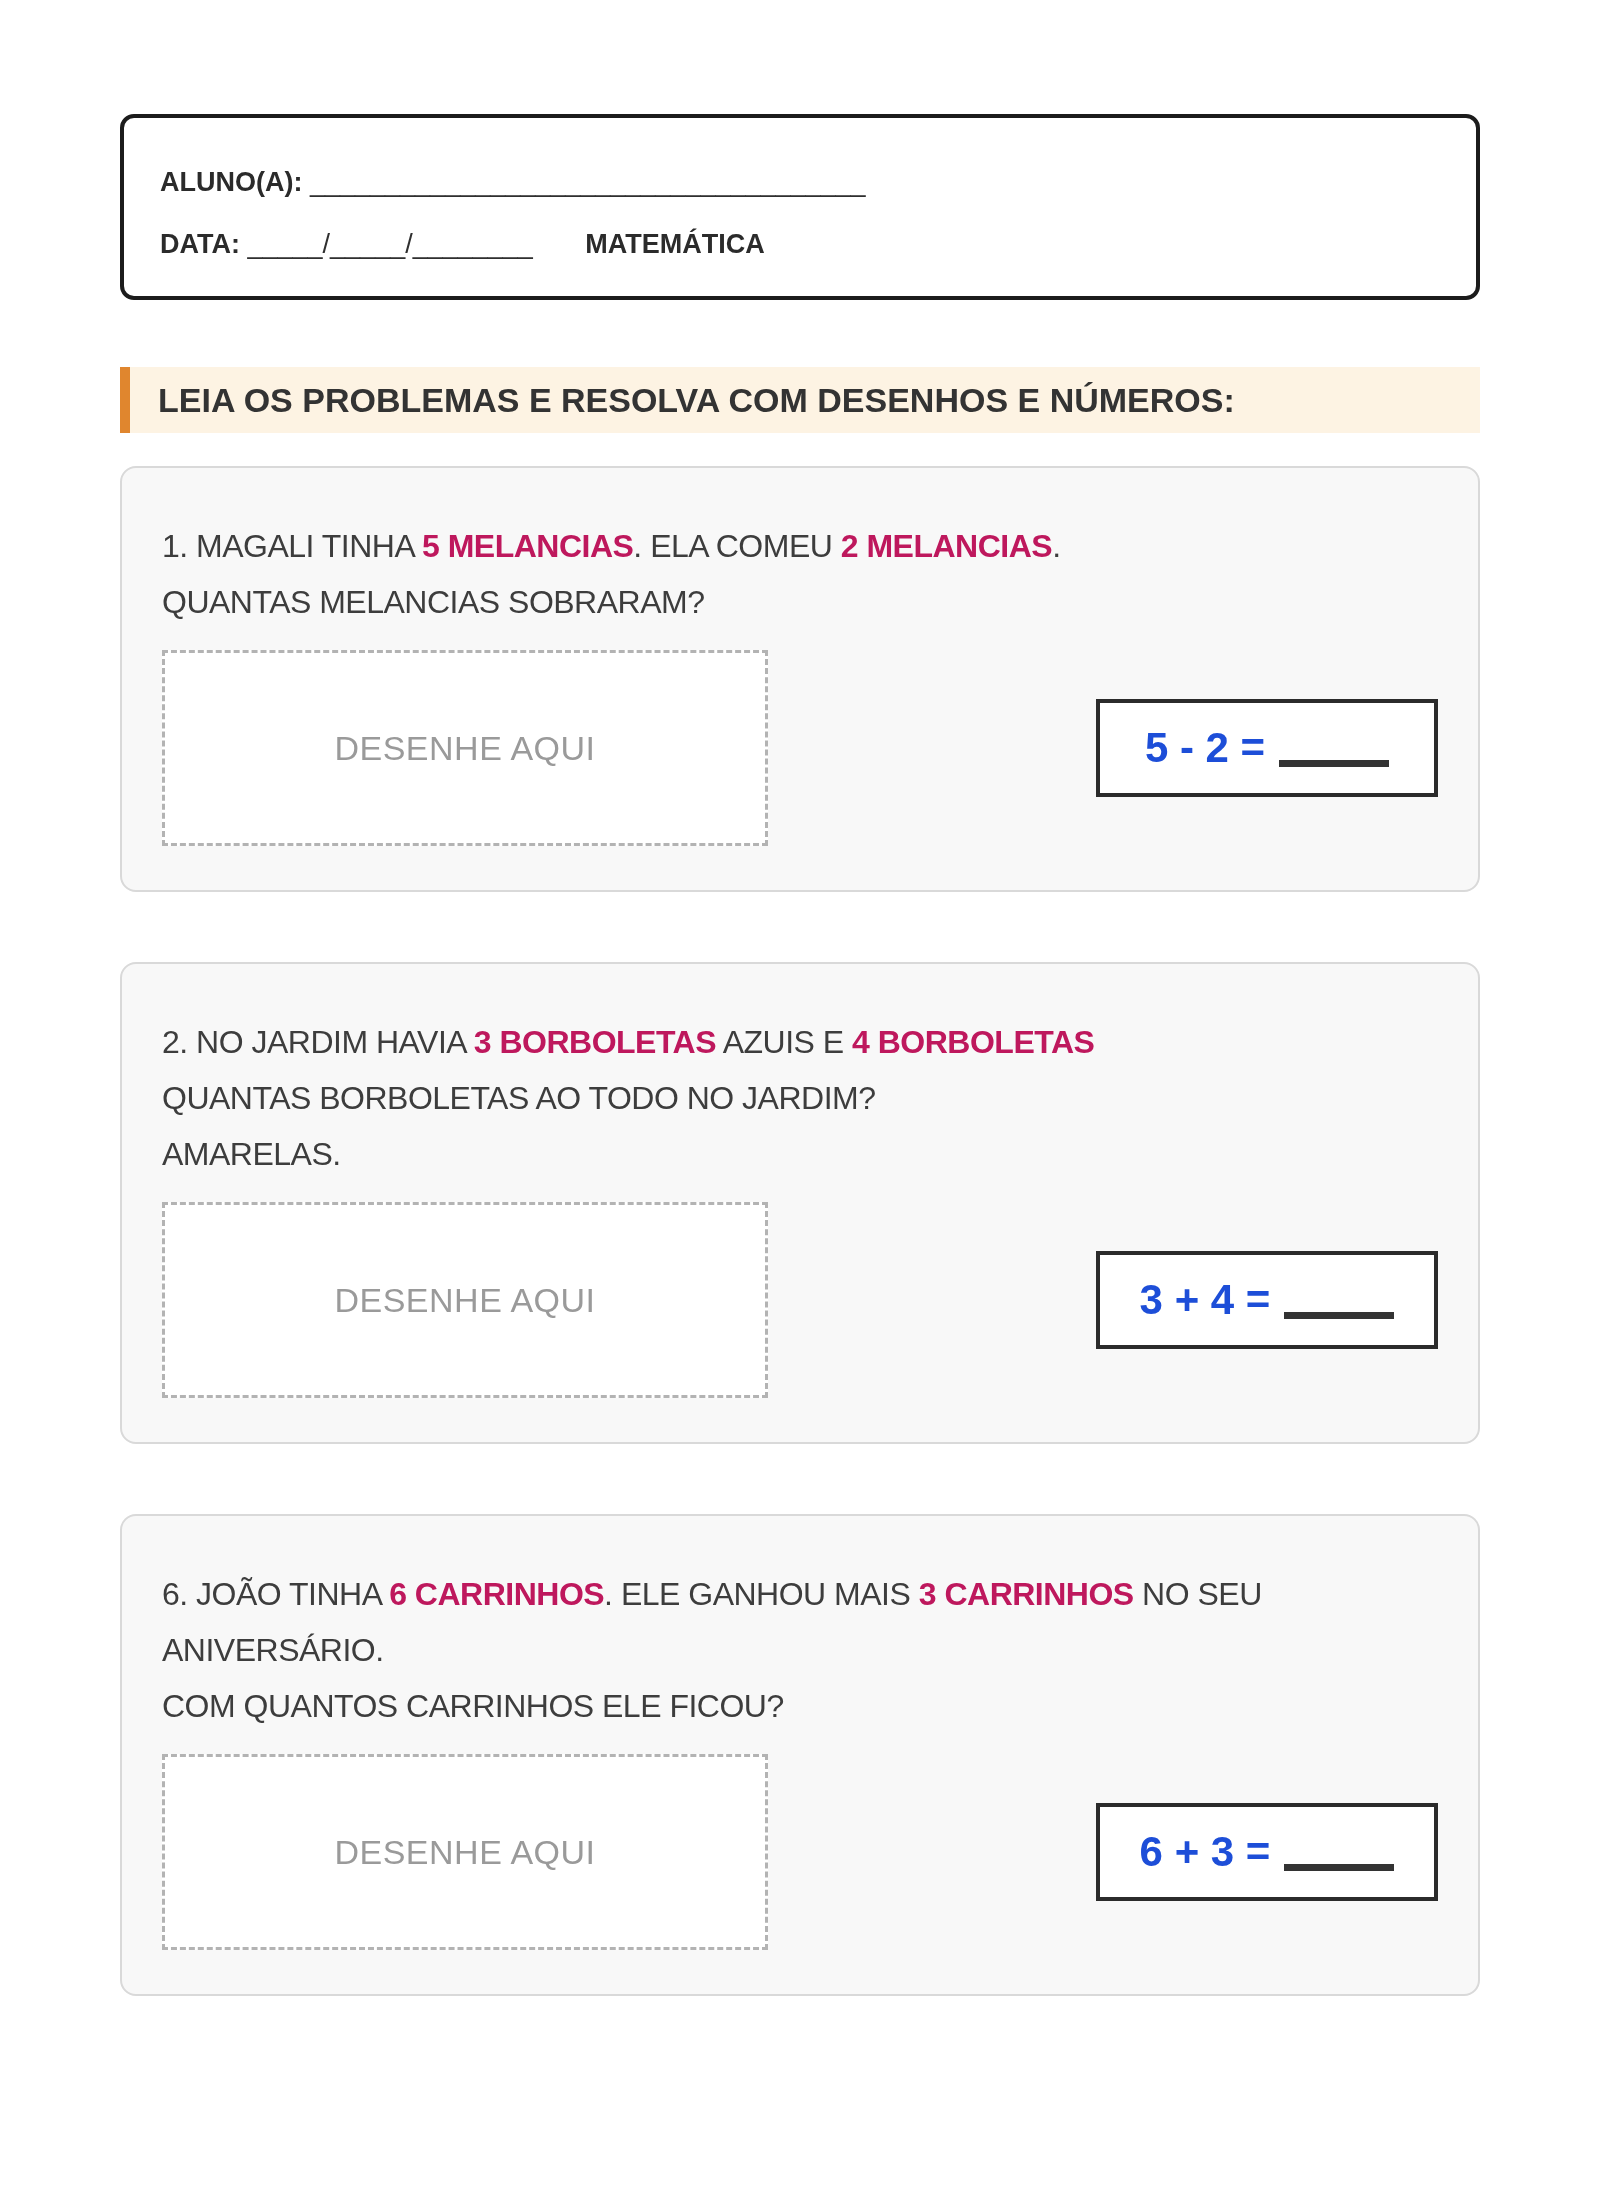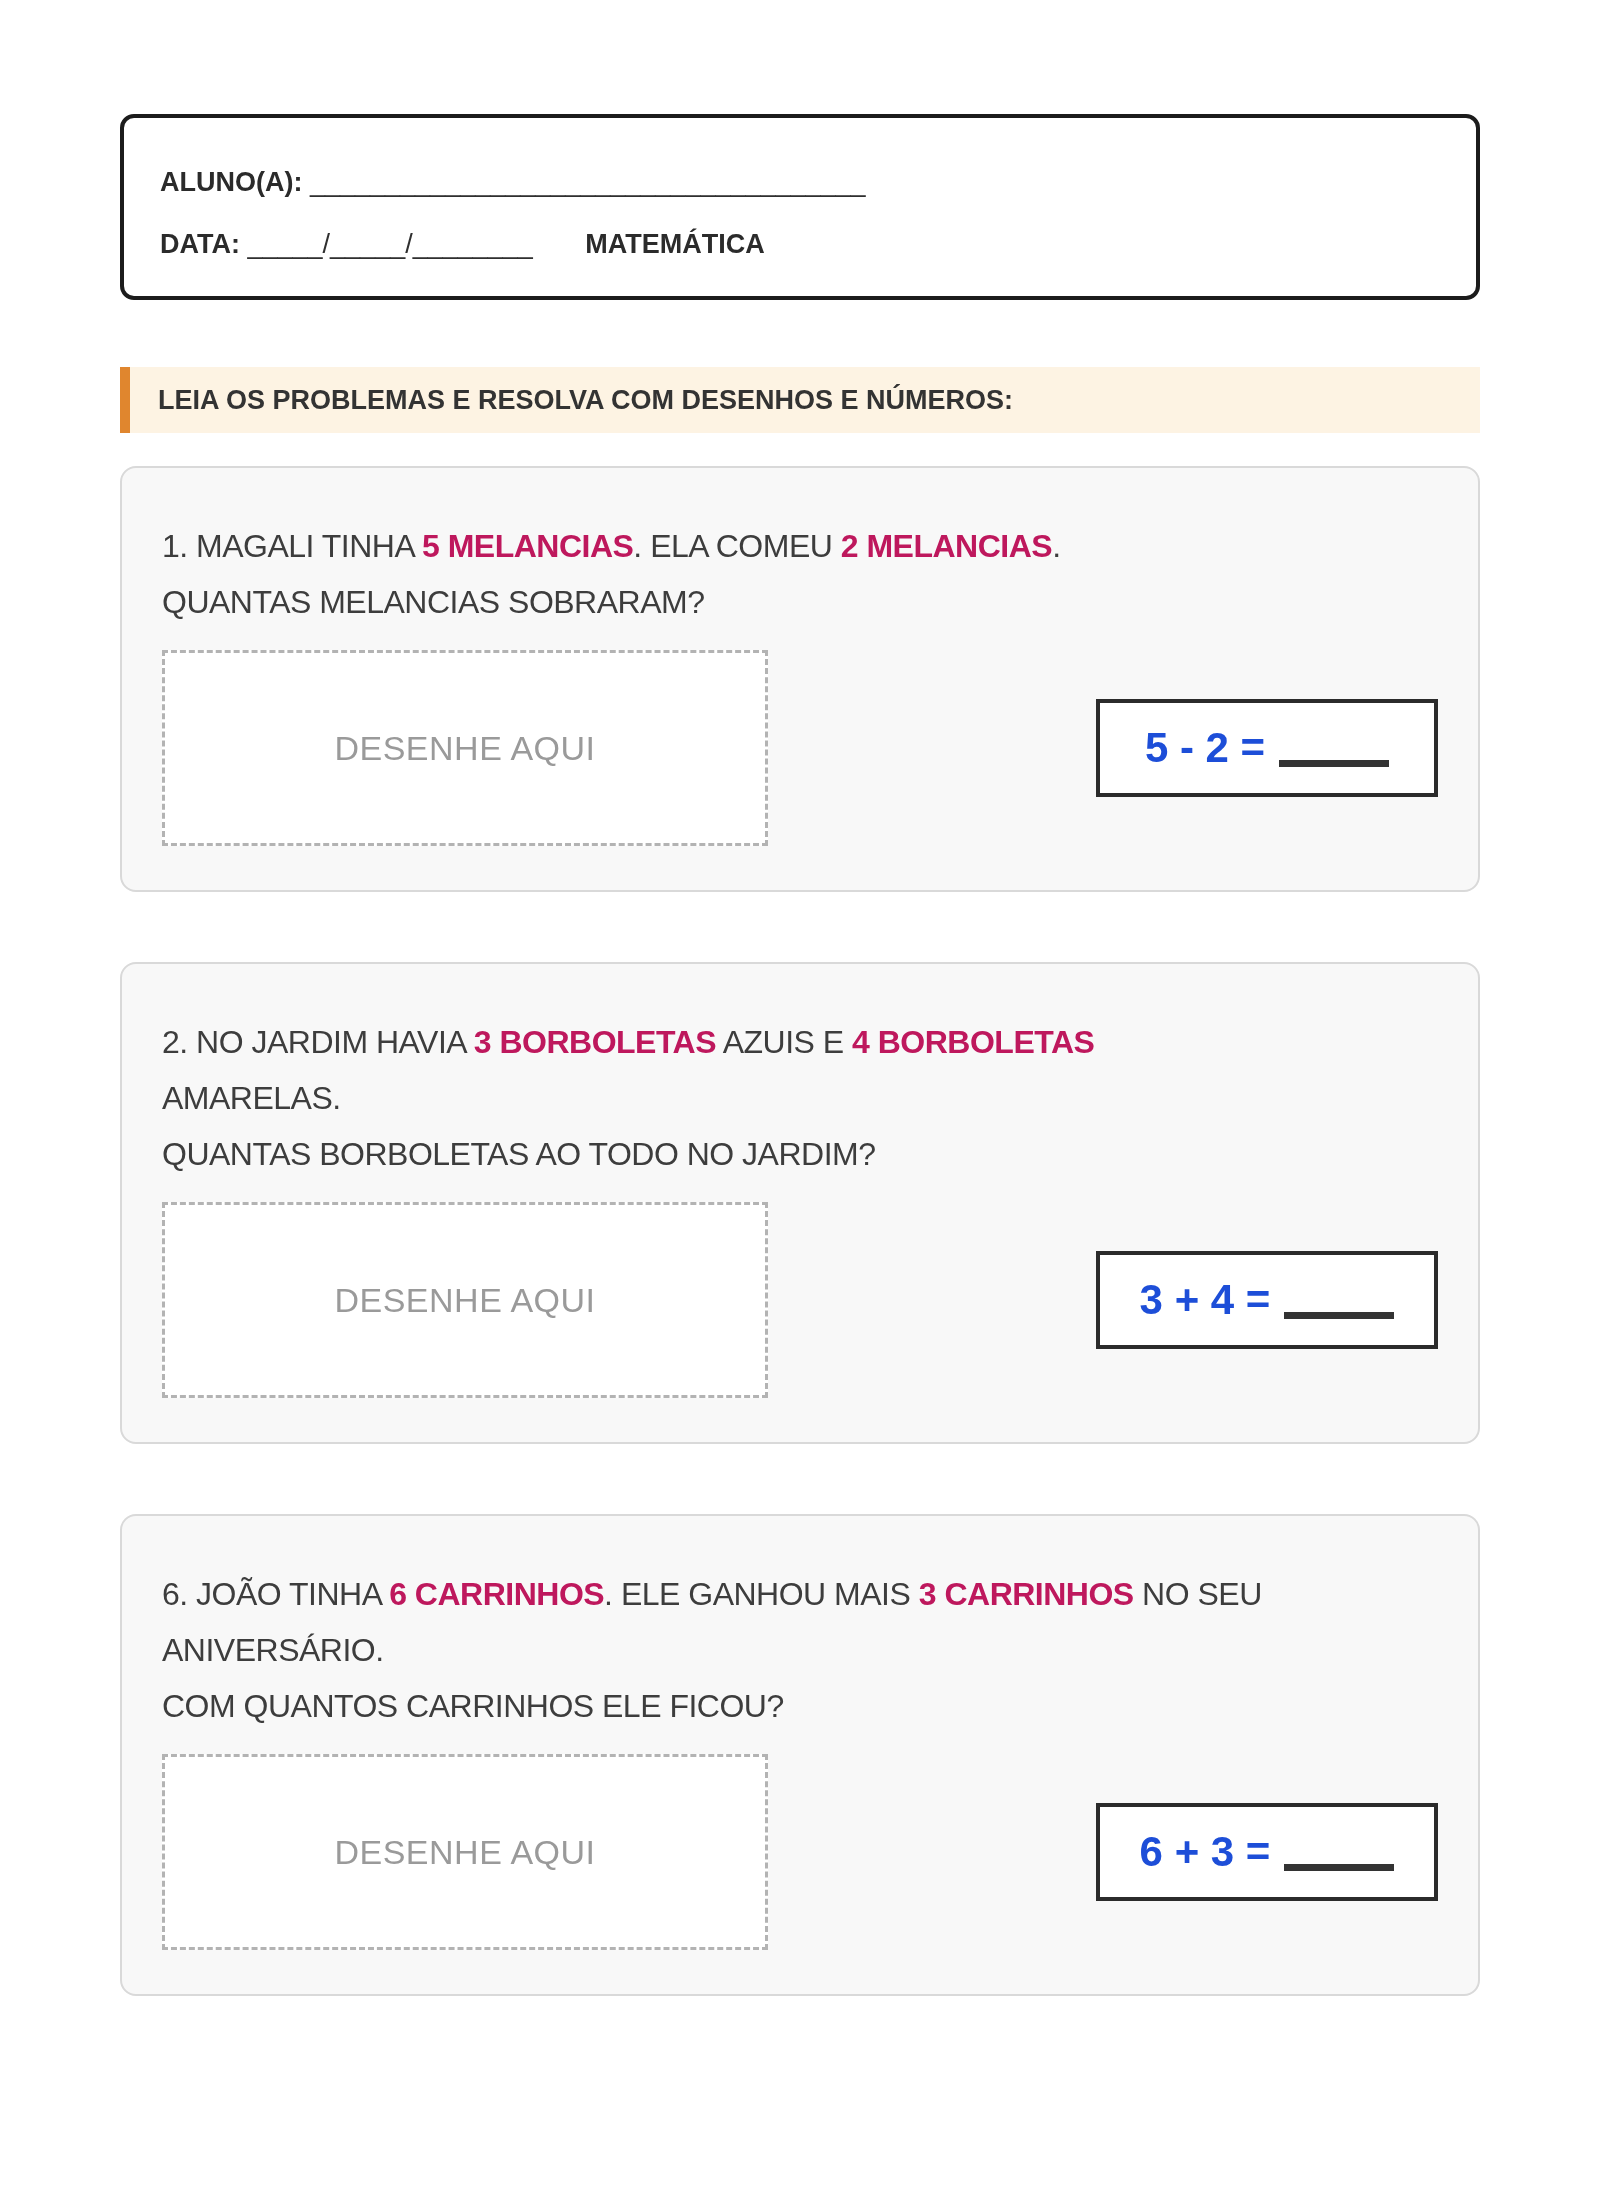--- a/index.html
+++ b/index.html
@@ -28,21 +28,21 @@
   .subject{margin-left:45px;font-weight:bold;}
 
   
   .banner{
     margin-top:67px;
     background:#fdf3e3;
     border-left:10px solid #e0862e;
     height:66px;
     display:flex;align-items:center;
     padding-left:28px;
-    font-size:27px;font-weight:bold;color:#333333;
+    font-size:34px;font-weight:bold;color:#333333;
     white-space:nowrap;
   }
 
   
   .card{
     margin-top:70px;
     background:#f8f8f8;
     border:2px solid #d9d9d9;
     border-radius:16px;
     padding:50px 40px 44px 40px;
@@ -114,22 +114,22 @@
       <div class="answer-box">
         <span>5 - 2 =</span>
         <span class="blank-line"></span>
       </div>
     </div>
   </div>
 
   <div class="card">
     <div class="p-text">
       <div class="p-line"><span>2. NO JARDIM HAVIA </span><span class="b">3 BORBOLETAS</span><span> AZUIS E </span><span class="b">4 BORBOLETAS</span></div>
+      <div class="p-line"><span>QUANTAS BORBOLETAS AO TODO NO JARDIM?</span></div>
       <div class="p-line"><span>AMARELAS.</span></div>
-      <div class="p-line"><span>QUANTAS BORBOLETAS AO TODO NO JARDIM?</span></div>
     </div>
     <div class="answer-row">
       <div class="draw-area">
         <span class="draw-placeholder">DESENHE AQUI</span>
       </div>
       <div class="answer-box">
         <span>3 + 4 =</span>
         <span class="blank-line"></span>
       </div>
     </div>

